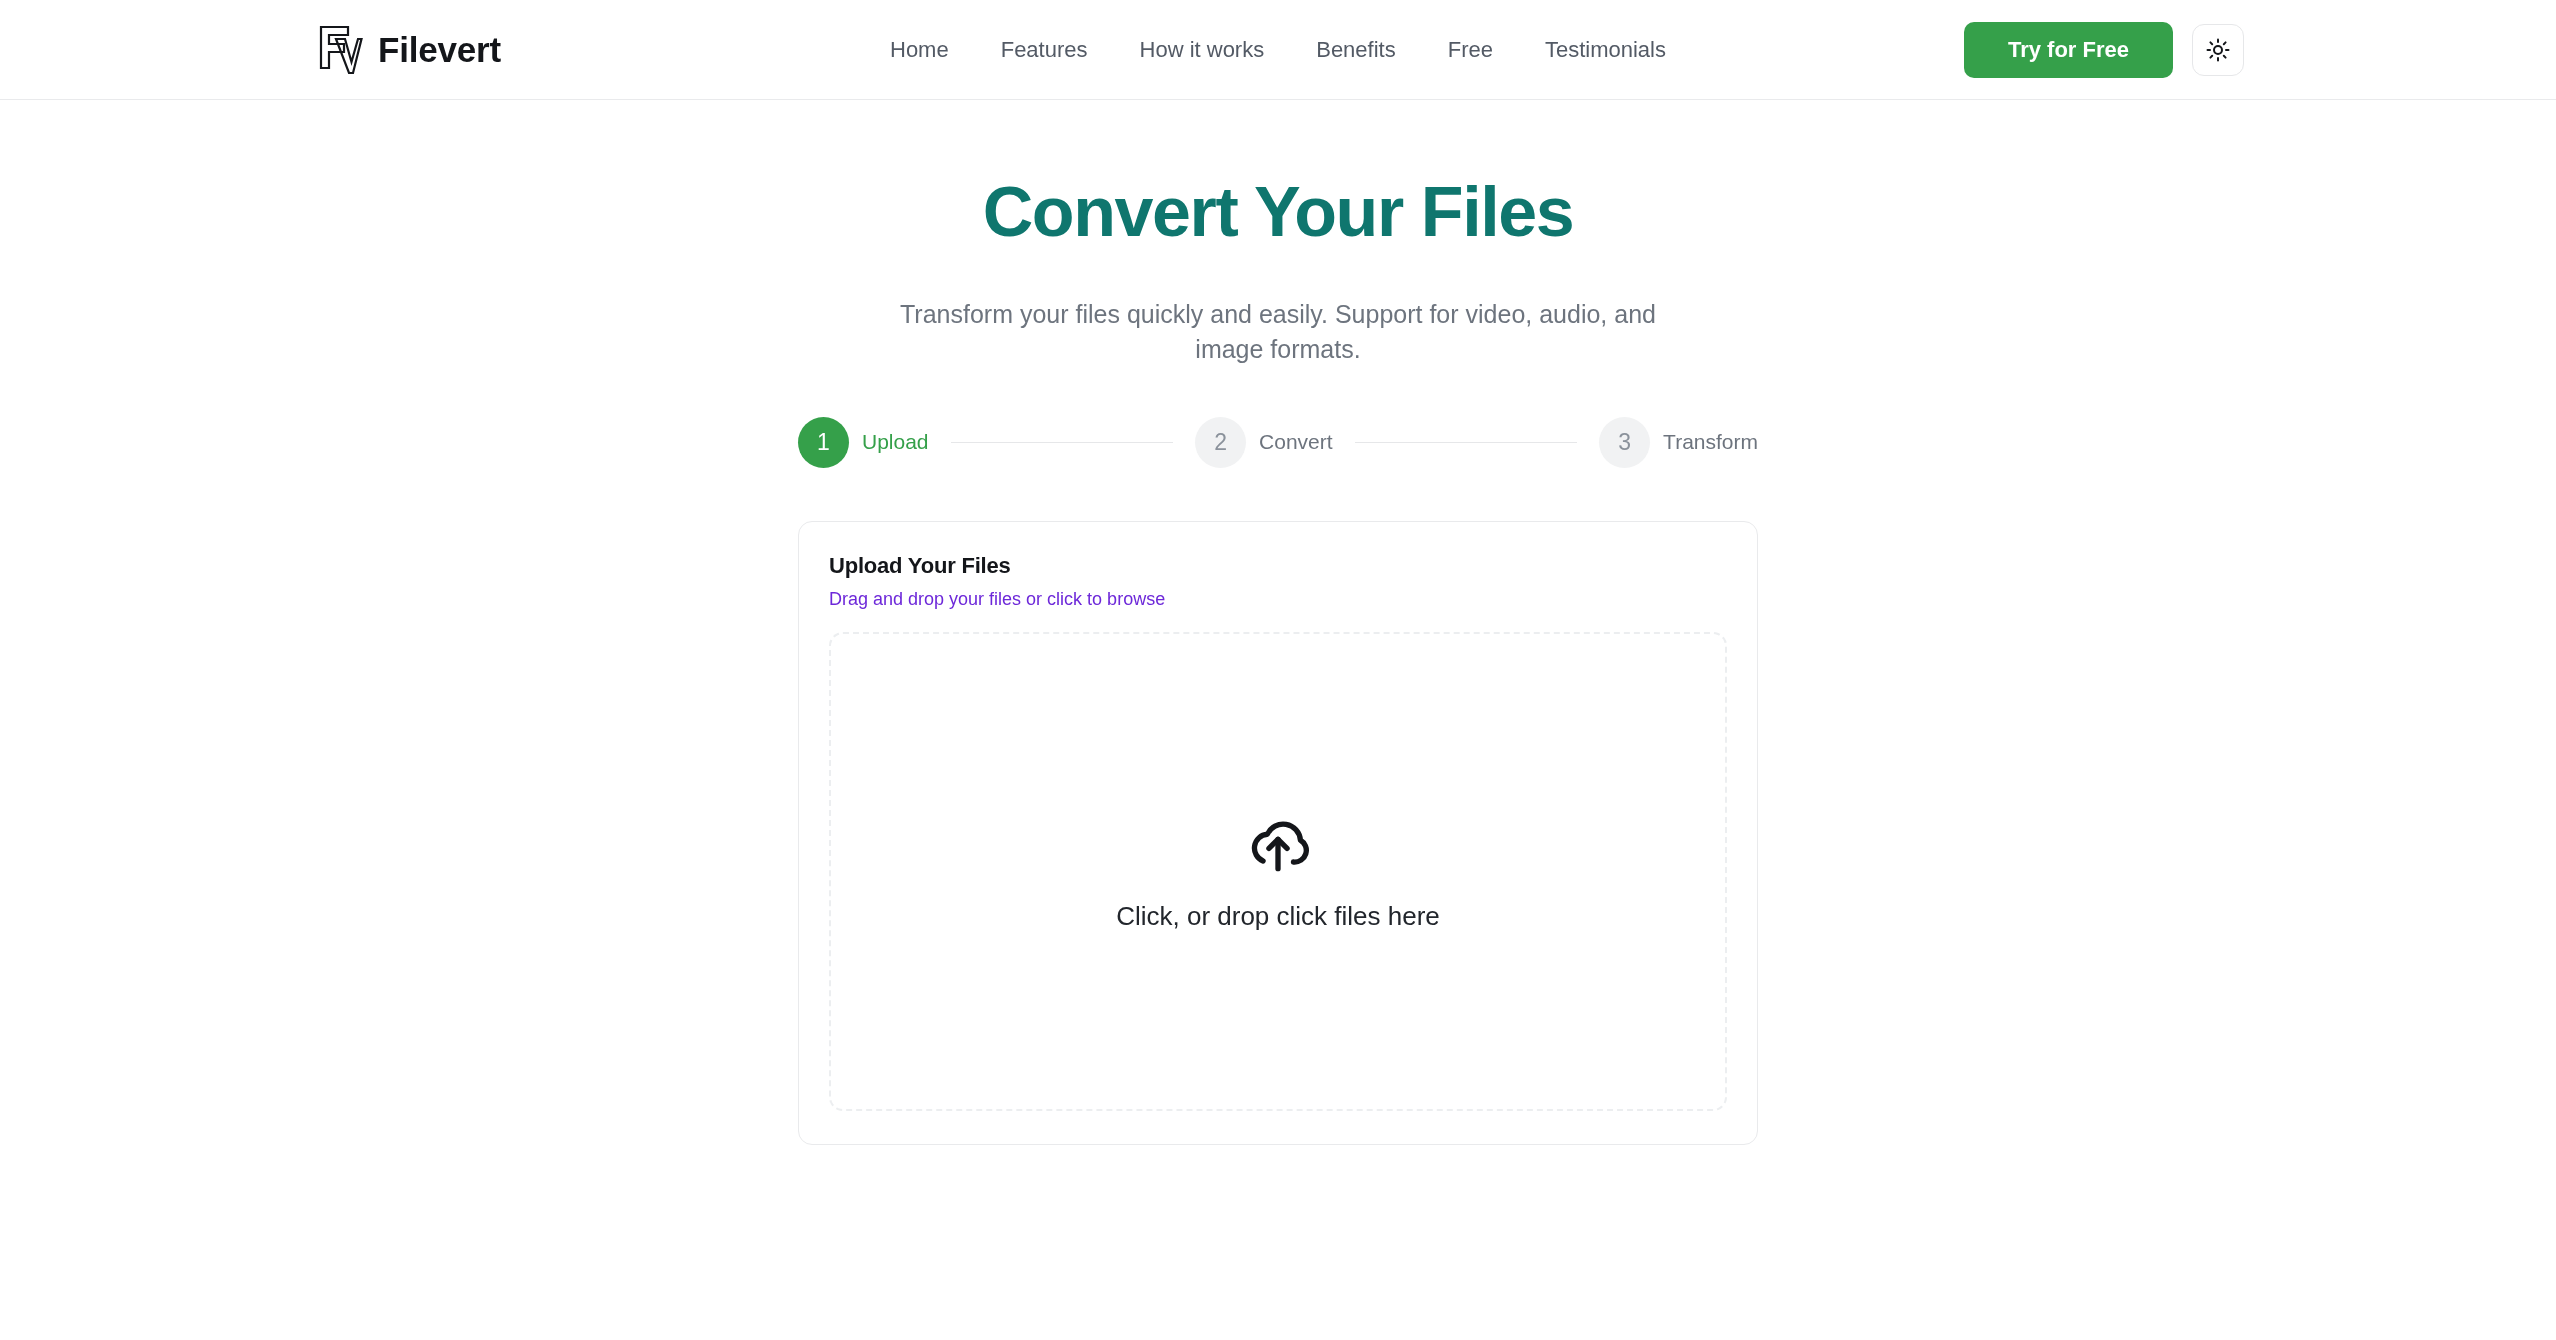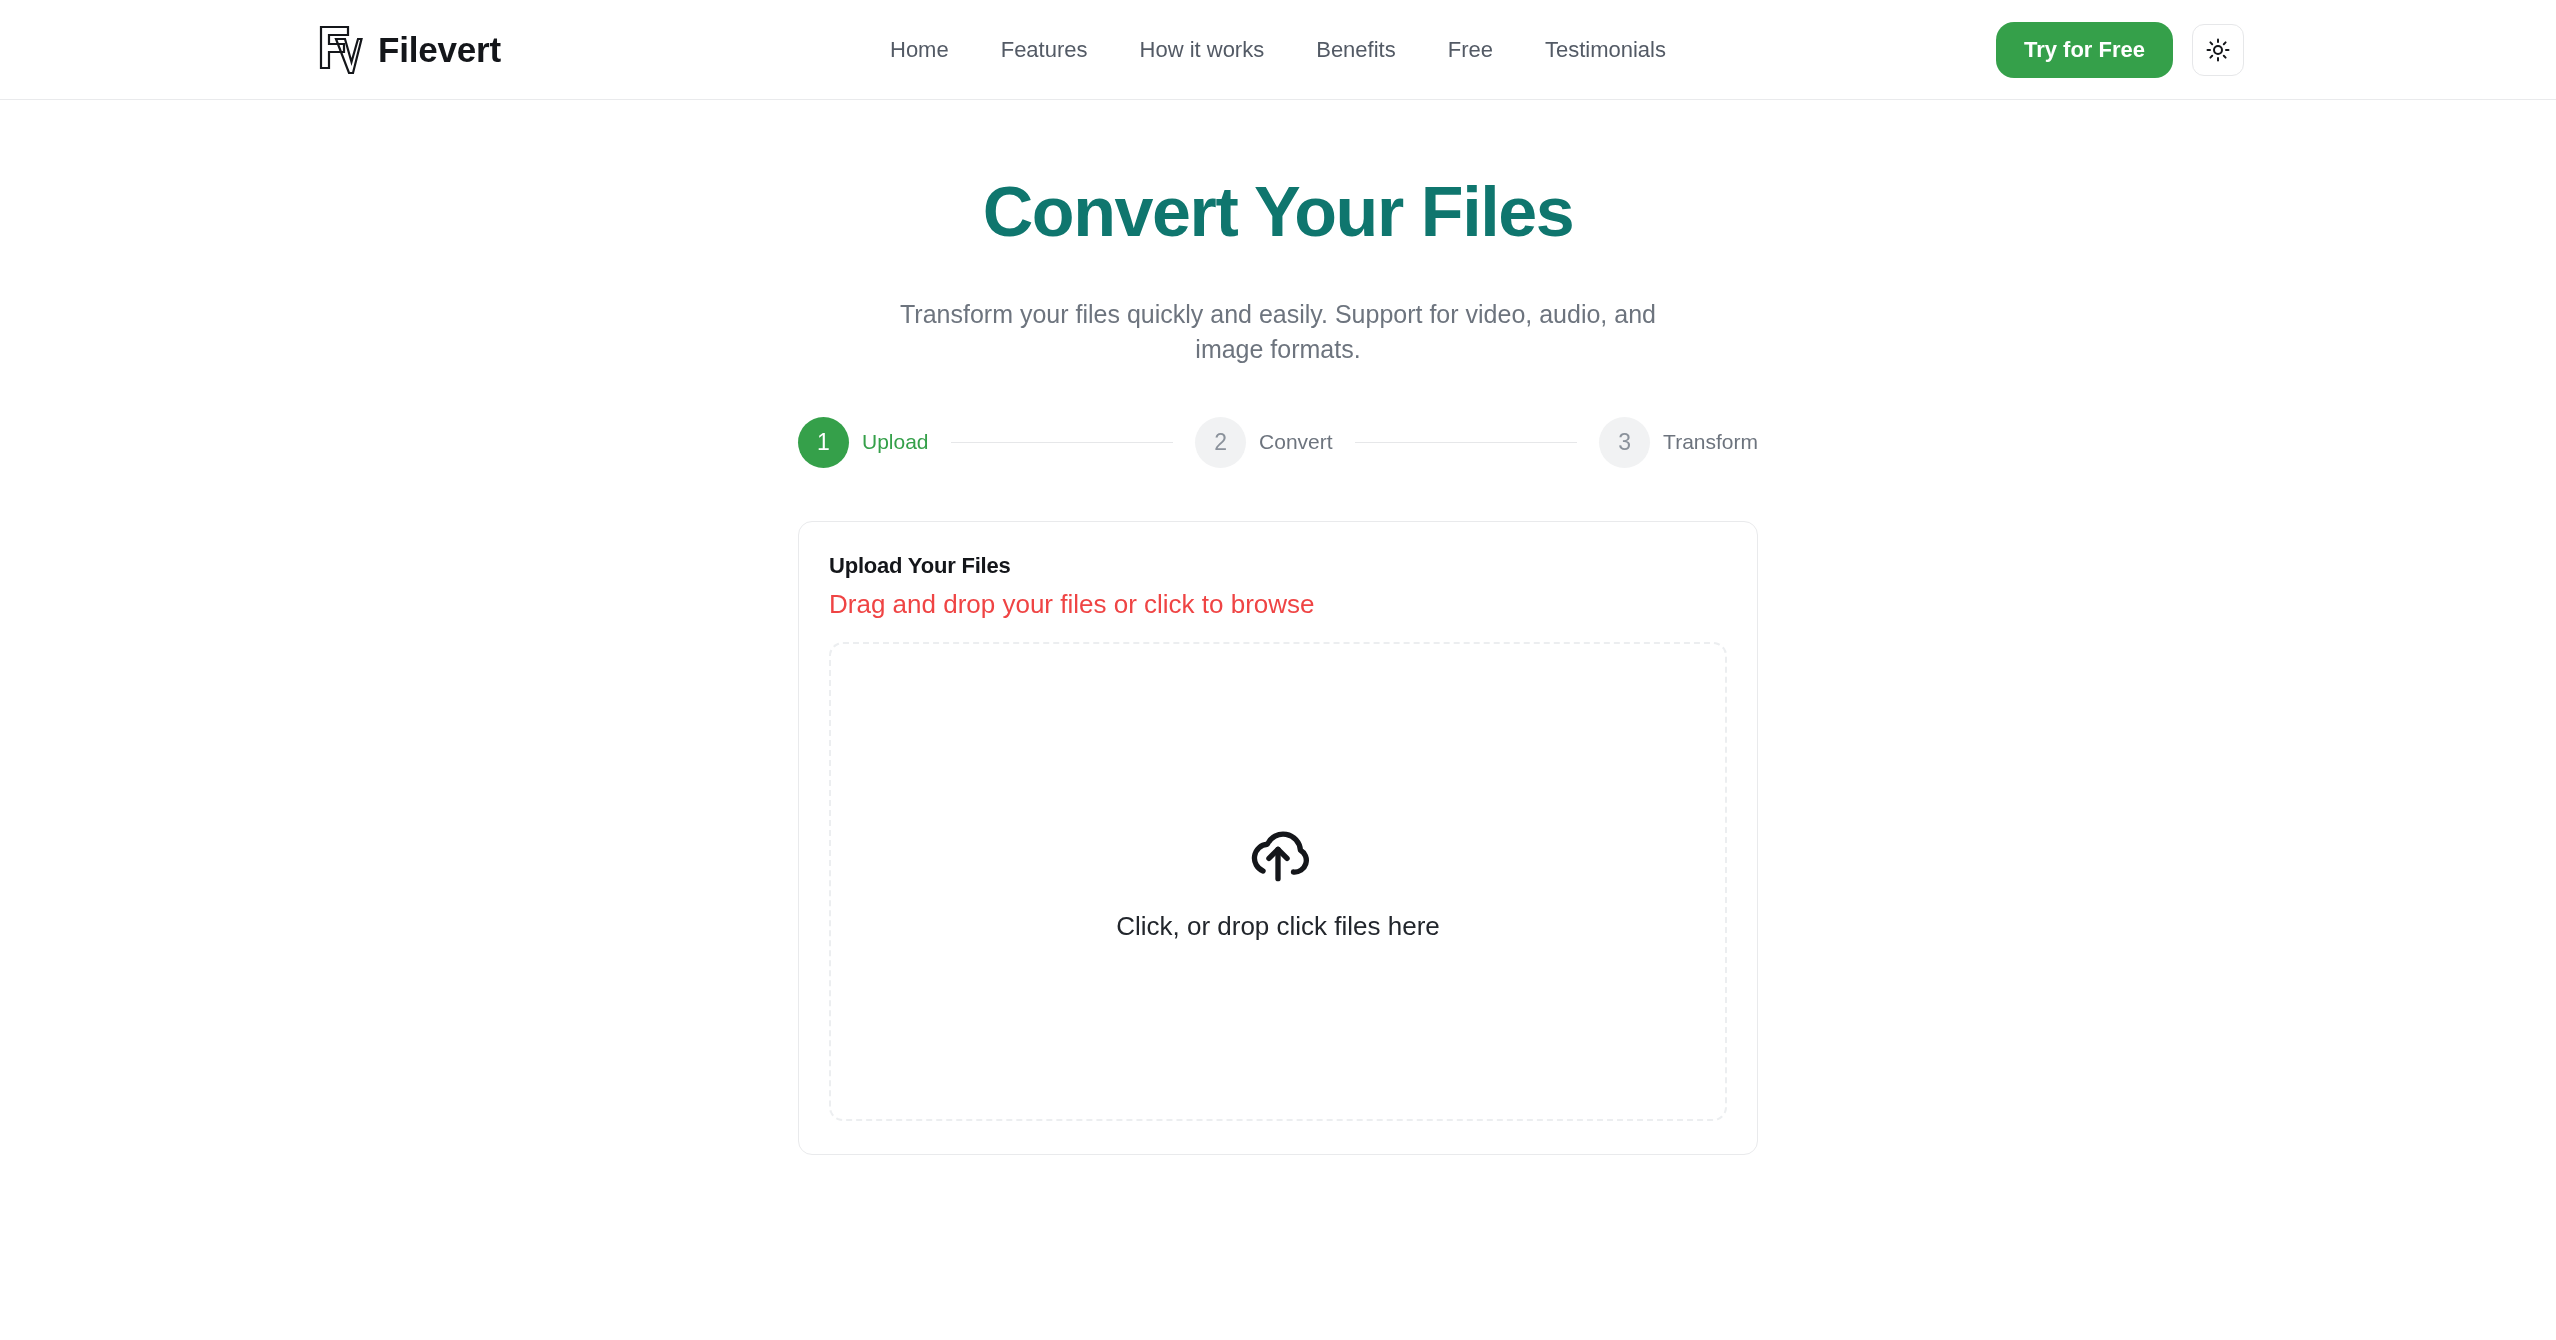--- a/index.html
+++ b/index.html
@@ -73,22 +73,22 @@
     display: flex;
     align-items: center;
     gap: 19px;
   }
   .cta-button {
     background: #35a04a;
     color: #ffffff;
     font-size: 22px;
     font-weight: 600;
     border: none;
-    border-radius: 18px;
-    padding: 0 28px;
+    border-radius: 10px;
+    padding: 0 44px;
     height: 56px;
     line-height: 56px;
     cursor: pointer;
     white-space: nowrap;
     font-family: "Liberation Sans", sans-serif;
   }
   .theme-toggle {
     width: 52px;
     height: 52px;
     border: 1px solid #e6e7e9;
@@ -176,22 +176,22 @@
     padding: 31px 30px 33px;
   }
   .card-title {
     font-size: 22px;
     font-weight: 700;
     color: #14161a;
     letter-spacing: -0.2px;
   }
   .card-subtitle {
     margin-top: 10px;
-    font-size: 26px;
-    color: #ef4444;
+    font-size: 18px;
+    color: #6d28d9;
   }
   .dropzone {
     margin-top: 22px;
     height: 479px;
     border: 2px dashed #eceef0;
     border-radius: 14px;
     display: flex;
     flex-direction: column;
     align-items: center;
     justify-content: center;

